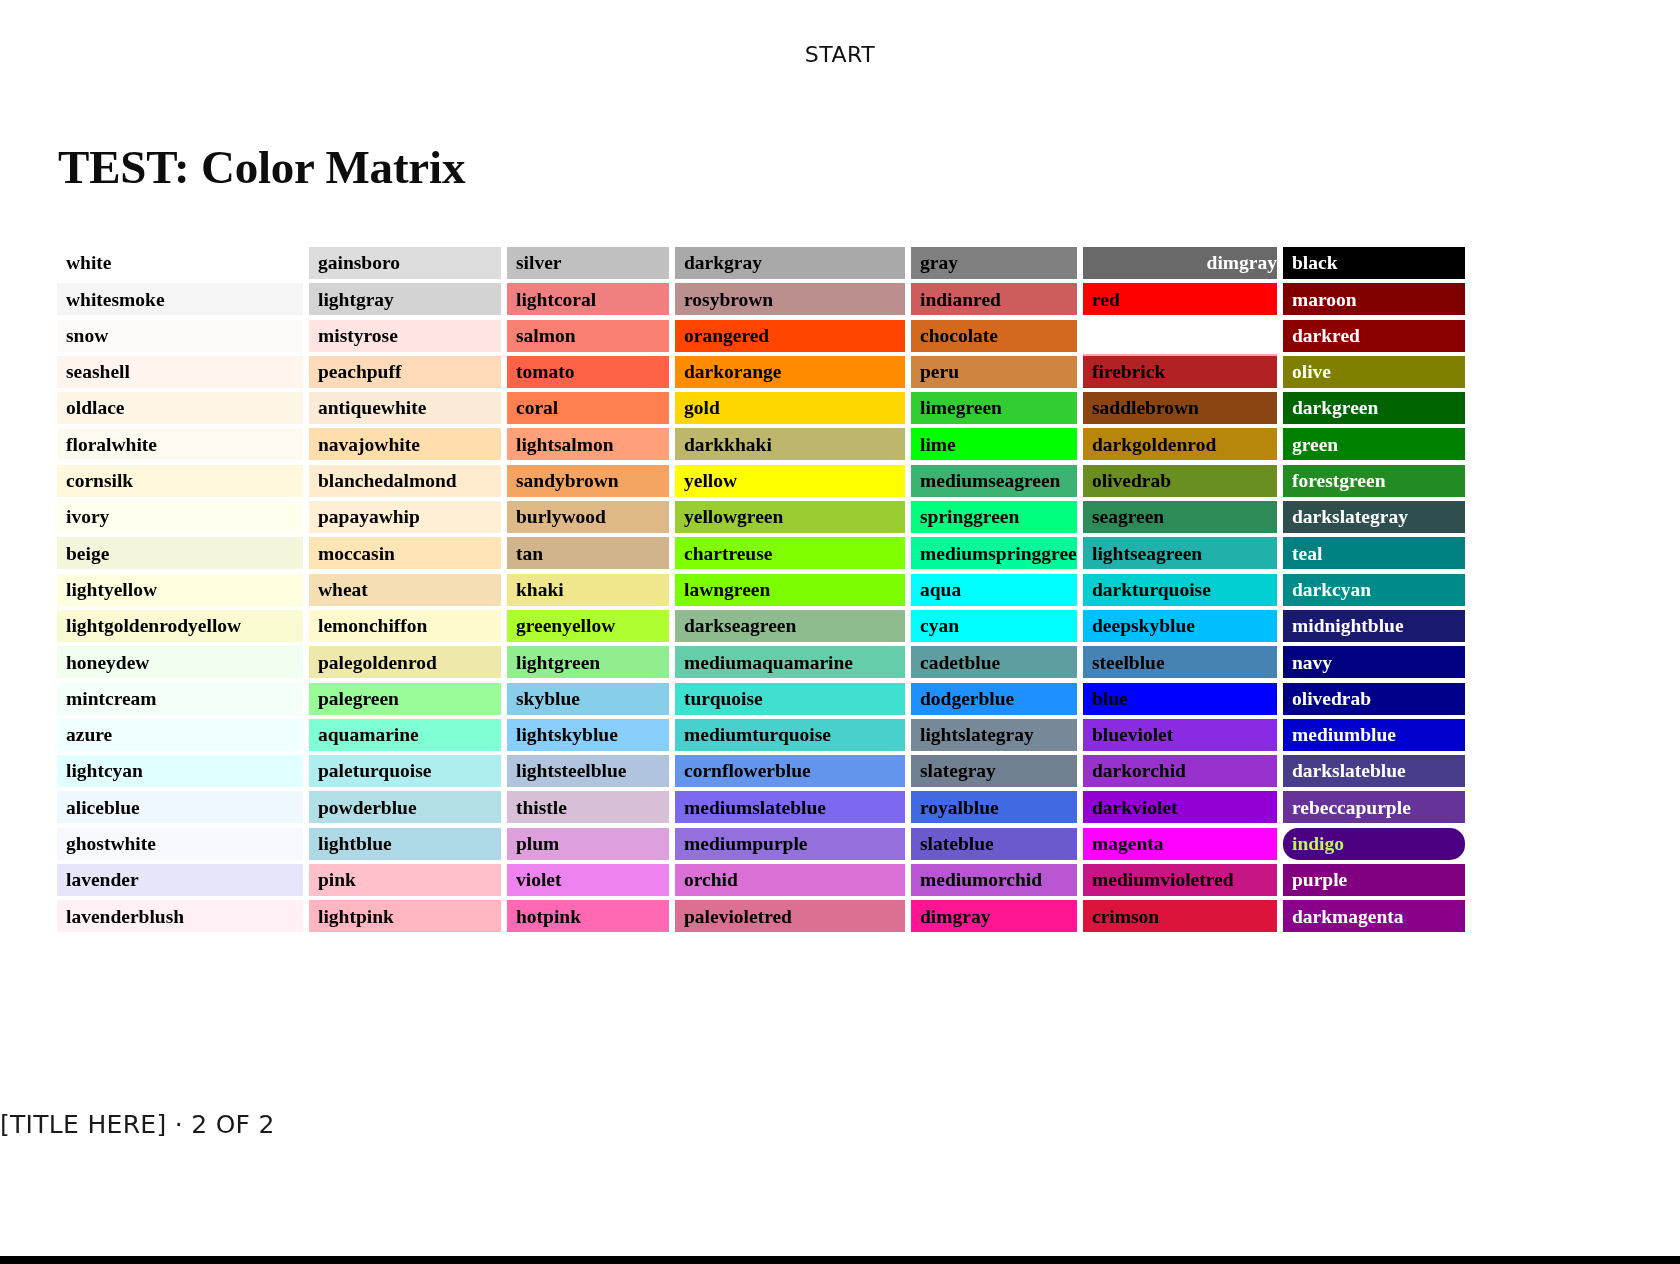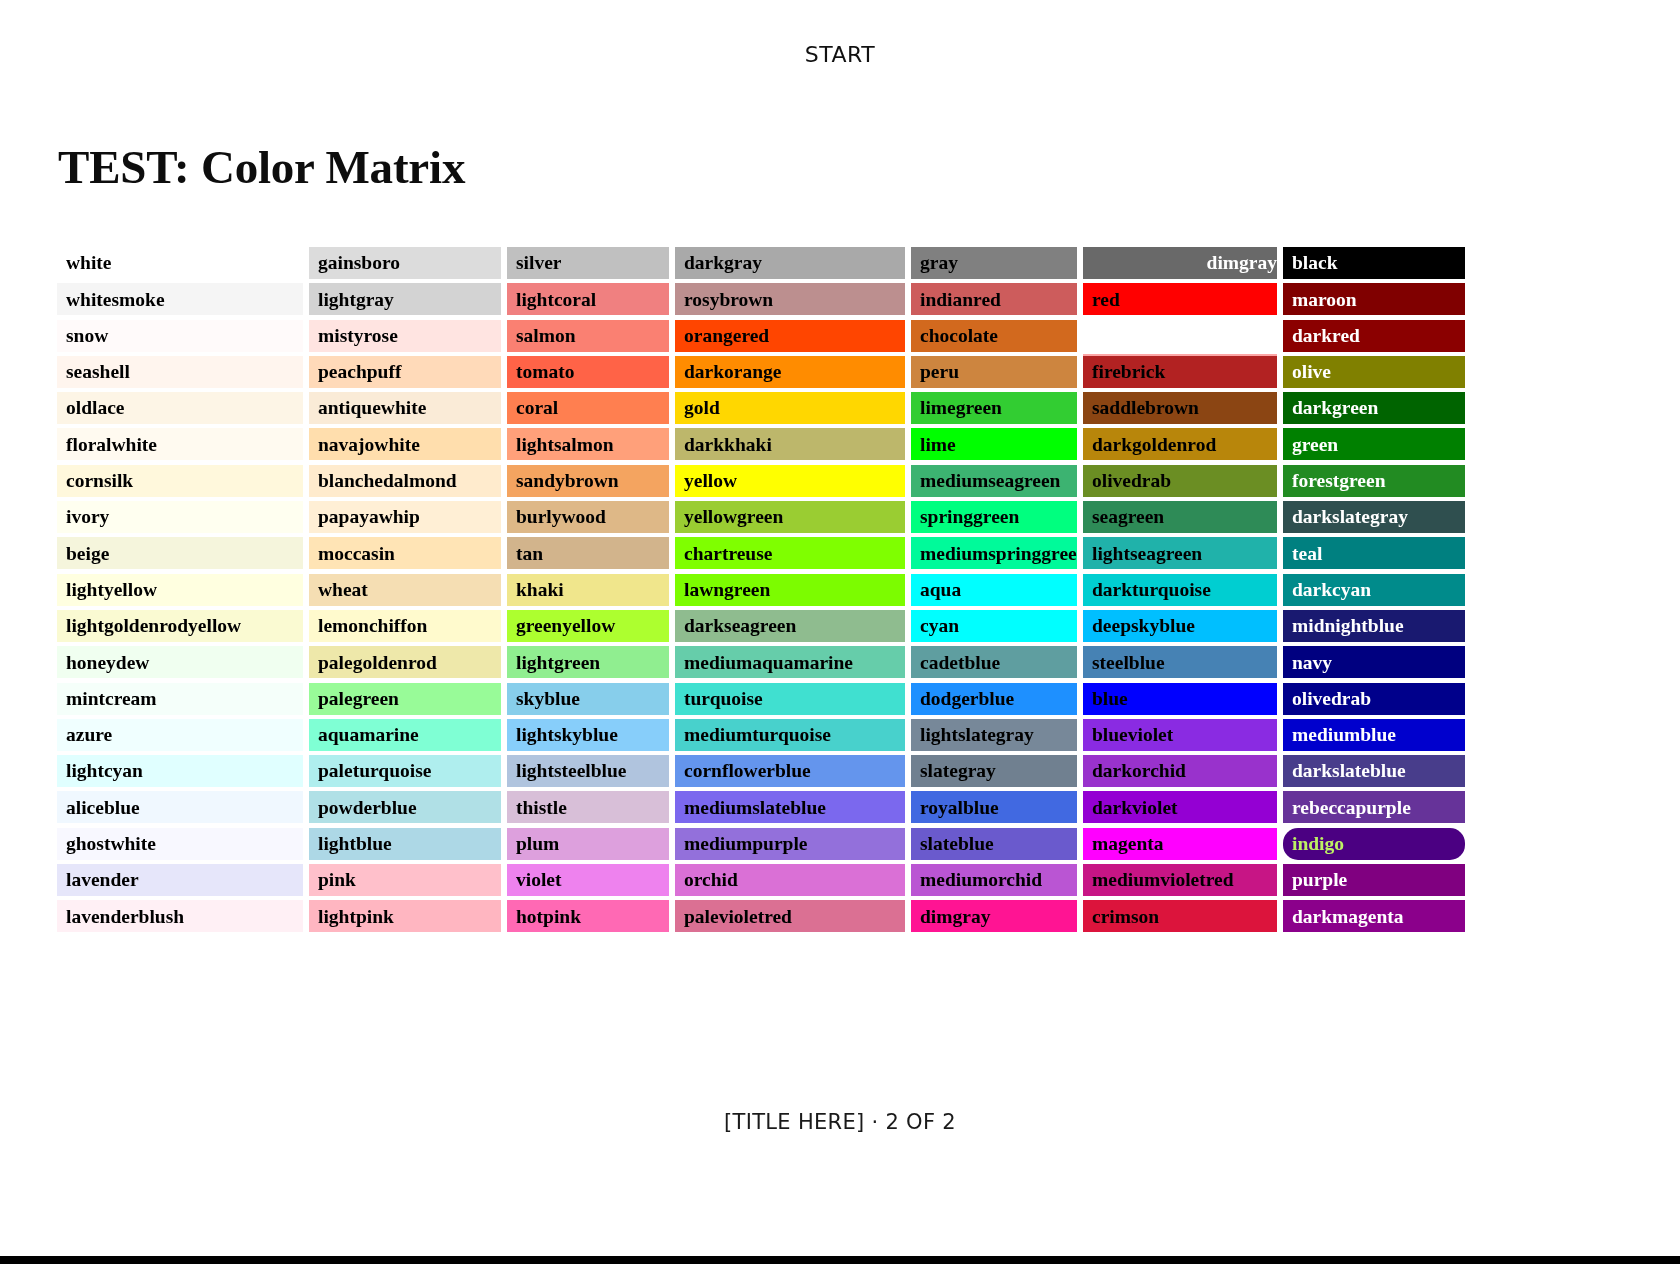--- a/index.html
+++ b/index.html
@@ -75,23 +75,22 @@
   .c2 { width: 162px; }
   .c3 { width: 230px; }
   .c4 { width: 166px; }
   .c5 { width: 194px; }
   .c6 { width: 182px; }
   .footer {
     position: absolute;
     left: 0;
     top: 1110px;
     width: 1680px;
-    text-align: center;
     font-family: "DejaVu Sans", sans-serif;
-    font-size: 21px;
+    font-size: 25px;
     color: #1a1a1a;
     letter-spacing: 0.3px;
   }
   .bottom-bar {
     position: absolute;
     left: 0;
     bottom: 0;
     width: 1680px;
     height: 8px;
     background: #000000;

